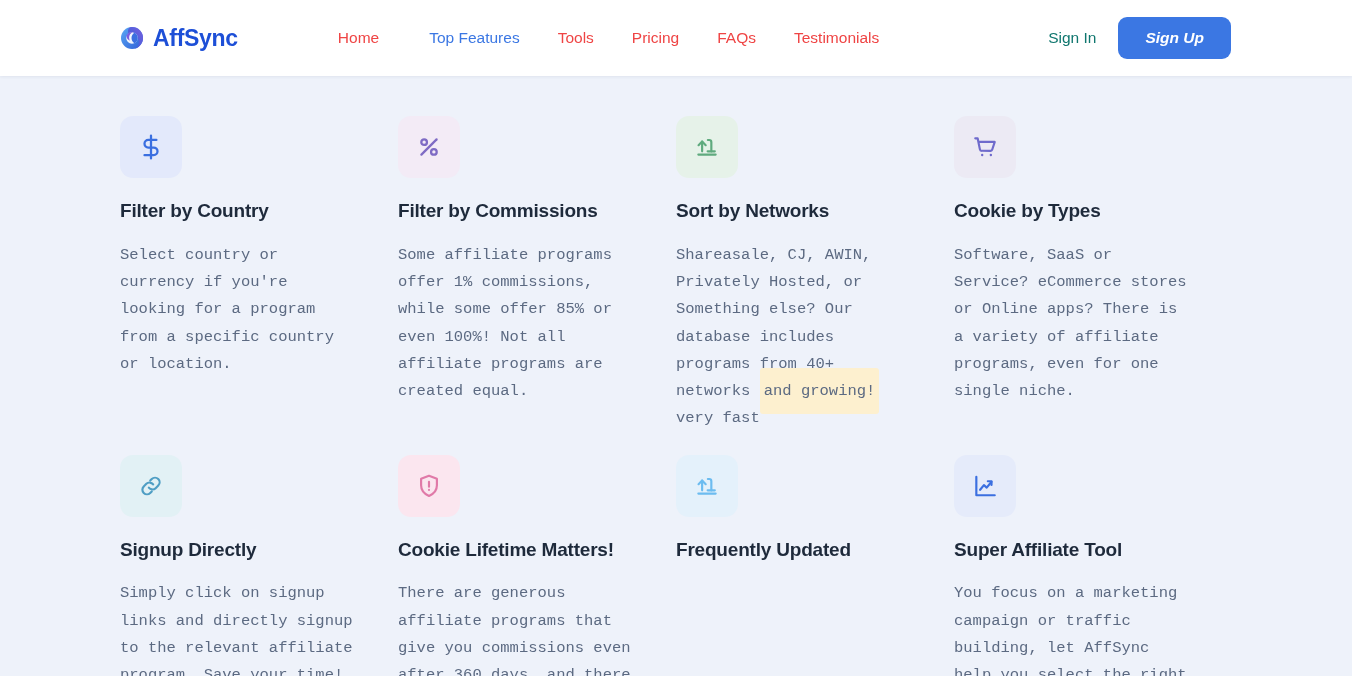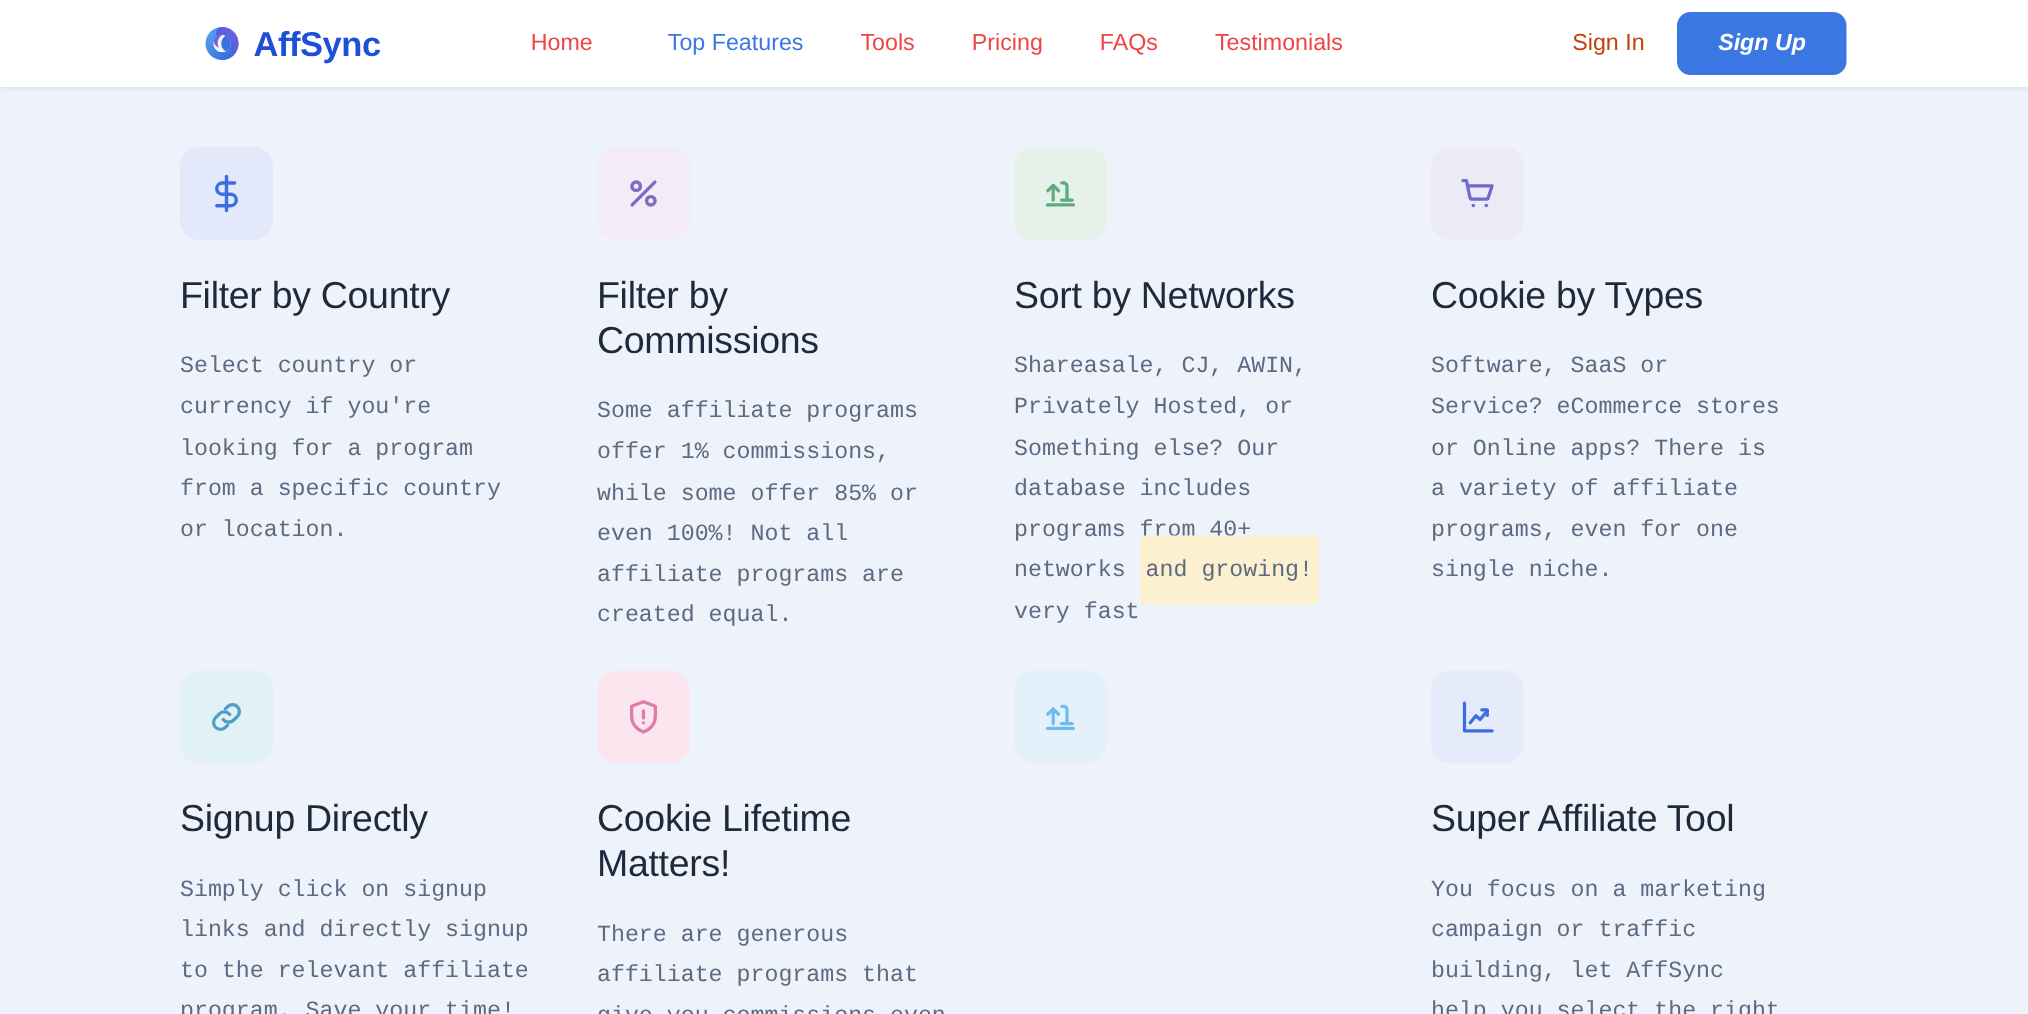--- a/index.html
+++ b/index.html
@@ -14,27 +14,26 @@
   body {
     font-family: "Liberation Sans", sans-serif;
     background: #eef2fa;
     color: #2b3445;
     -webkit-font-smoothing: antialiased;
   }
 
   
   .header {
     position: relative;
-    height: 58px;
+    height: 76px;
     background: #ffffff;
     display: flex;
     align-items: center;
     box-shadow: 0 1px 3px rgba(25, 40, 80, .07);
     z-index: 5;
-    padding-left: 16px;
   }
 
   .brand {
     display: flex;
     align-items: center;
     gap: 9px;
     margin-left: 120px;
     text-decoration: none;
     white-space: nowrap;
   }
@@ -68,21 +67,21 @@
 
   .auth {
     display: flex;
     align-items: center;
     gap: 22px;
     margin-left: auto;
     margin-right: 121px;
   }
   .signin {
     font-size: 15.5px;
-    color: #c2410c;
+    color: #0f766e;
     text-decoration: none;
     white-space: nowrap;
     cursor: pointer;
   }
   .signup {
     font-size: 15.5px;
     font-weight: 700;
     color: #ffffff;
     background: #3b77e3;
     border: none;
@@ -114,22 +113,22 @@
     height: 62px;
     border-radius: 13px;
     display: flex;
     align-items: center;
     justify-content: center;
     margin-bottom: 22px;
   }
   .icon-tile svg { display: block; }
 
   .card-title {
-    font-size: 25px;
-    font-weight: 400;
+    font-size: 19px;
+    font-weight: 700;
     color: #1e2a3b;
     letter-spacing: -0.2px;
     margin-bottom: 19px;
     line-height: 1.2;
   }
 
   .card-body {
     font-size: 15.5px;
     line-height: 1.76;
     color: #5c6a82;
@@ -262,20 +261,21 @@
   <div class="card">
     <div class="icon-tile" style="background:#e4f1fb">
       <svg width="26" height="26" viewBox="0 0 24 24" fill="none" stroke="#6cbcf0" stroke-width="2" stroke-linecap="round" stroke-linejoin="round">
         <path d="M4 19h16"></path>
         <path d="M7.5 16V7"></path>
         <path d="M4.2 10.3 7.5 7l3.3 3.3"></path>
         <path d="M16 16V7.5a2 2 0 0 0-2-2h-1.2"></path>
         <path d="M12.6 16h6.6"></path>
       </svg>
     </div>
+    <div class="card-title">Frequently Updated</div>
   </div>
 
   <div class="card">
     <div class="icon-tile" style="background:#e5ebfa">
       <svg width="26" height="26" viewBox="0 0 24 24" fill="none" stroke="#3b6fe0" stroke-width="2" stroke-linecap="round" stroke-linejoin="round">
         <path d="M4 3.5v17h17"></path>
         <path d="M7.5 15.5 11 11.2l2.6 2.3 4.4-5.4"></path>
         <path d="M14.6 7.6H18v3.4"></path>
       </svg>
     </div>

